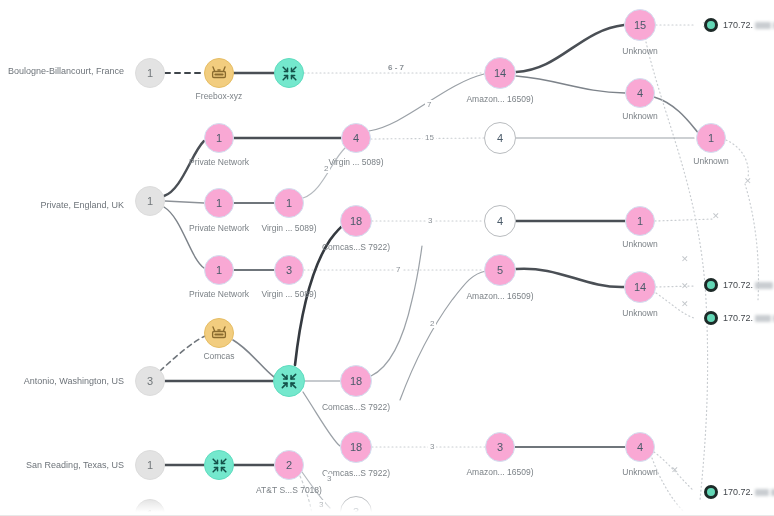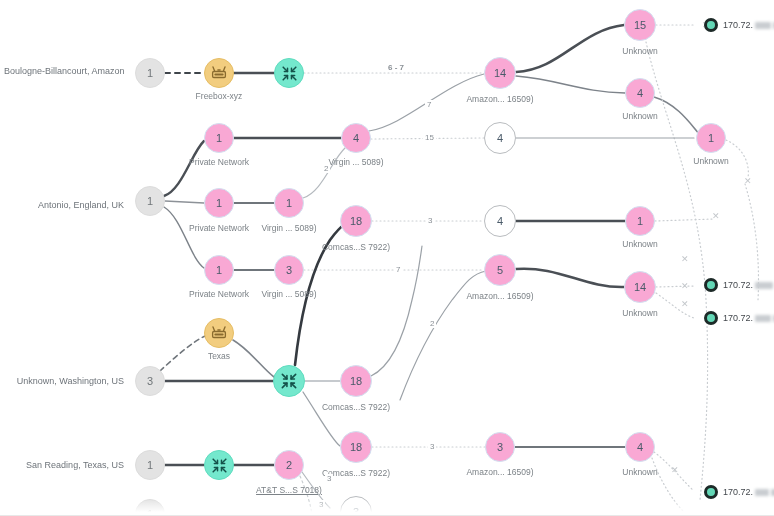--- a/index.html
+++ b/index.html
@@ -115,23 +115,23 @@
 
       <path d="M165,465 L204,465" stroke="#4a4f55" stroke-width="2.4"></path>
       <path d="M234,465 L274,465" stroke="#4a4f55" stroke-width="2.4"></path>
       <path d="M302,472 C312,486 320,498 330,508" stroke="#b4b9be" stroke-width="1.2"></path>
       <path d="M300,476 C306,490 310,502 312,514" stroke="#c9cdd1" stroke-width="1.2" stroke-dasharray="2,3"></path>
 
       <path d="M745,184 C756,220 760,260 758,300" stroke="#c9cdd1" stroke-width="1.2" stroke-dasharray="1,3"></path>
     </g>
   </svg>
 
-  <div class="rowlabel" style="left:4px;top:66px;width:120px;">Boulogne-Billancourt, Amazon</div>
-  <div class="rowlabel" style="left:4px;top:200px;width:120px;">Antonio, England, UK</div>
-  <div class="rowlabel" style="left:4px;top:376px;width:120px;">Unknown, Washington, US</div>
+  <div class="rowlabel" style="left:4px;top:66px;width:120px;">Boulogne-Billancourt, France</div>
+  <div class="rowlabel" style="left:4px;top:200px;width:120px;">Private, England, UK</div>
+  <div class="rowlabel" style="left:4px;top:376px;width:120px;">Antonio, Washington, US</div>
   <div class="rowlabel" style="left:4px;top:460px;width:120px;">San Reading, Texas, US</div>
 
   <div class="node n-grey" style="left:135px;top:58px;width:30px;height:30px;">
     <span class="num">1</span>
   </div>
 
   <div class="node n-router" style="left:204px;top:58px;width:30px;height:30px;">
     <svg width="18" height="18" viewBox="0 0 24 24" fill="none" stroke="#8a6b2e" stroke-width="1.8" stroke-linecap="round">
       <path d="M6 9 L4 4"></path>
         <path d="M18 9 L20 4"></path>
@@ -243,21 +243,21 @@
 
   <div class="node n-router" style="left:204px;top:318px;width:30px;height:30px;">
     <svg width="18" height="18" viewBox="0 0 24 24" fill="none" stroke="#8a6b2e" stroke-width="1.8" stroke-linecap="round">
       <path d="M6 9 L4 4"></path>
         <path d="M18 9 L20 4"></path>
         <path d="M10.5 8 L13.5 8"></path>
       <rect x="3.5" y="10" width="17" height="8" rx="1.6" fill="none" stroke="#8a6b2e"></rect>
       <path d="M7 14 L17 14" stroke-width="2.4"></path>
     </svg>
   </div>
-  <div class="nlabel" style="left:169px;top:352px;width:100px;">Texas</div>
+  <div class="nlabel" style="left:169px;top:352px;width:100px;">Comcas</div>
 
   <div class="node n-gateway" style="left:273px;top:365px;width:32px;height:32px;">
     <svg width="20" height="20" viewBox="0 0 24 24" fill="none" stroke="#14524a" stroke-width="1.9" stroke-linecap="round" stroke-linejoin="round">
       <path d="M4 4 L9.5 9.5"></path>
         <path d="M9.5 5.5 L9.5 9.5 L5.5 9.5"></path>
       <path d="M20 4 L14.5 9.5"></path>
         <path d="M14.5 5.5 L14.5 9.5 L18.5 9.5"></path>
       <path d="M4 20 L9.5 14.5"></path>
         <path d="M5.5 14.5 L9.5 14.5 L9.5 18.5"></path>
       <path d="M20 20 L14.5 14.5"></path>
@@ -288,21 +288,21 @@
       <path d="M4 20 L9.5 14.5"></path>
         <path d="M5.5 14.5 L9.5 14.5 L9.5 18.5"></path>
       <path d="M20 20 L14.5 14.5"></path>
         <path d="M14.5 18.5 L14.5 14.5 L18.5 14.5"></path>
     </svg>
   </div>
 
   <div class="node n-blue" style="left:274px;top:450px;width:30px;height:30px;">
     <span class="num">2</span>
   </div>
-  <div class="nlabel" style="left:239px;top:486px;width:100px;text-decoration:underline;">AT&amp;T S...S 7018)</div>
+  <div class="nlabel" style="left:239px;top:486px;width:100px;">AT&amp;T S...S 7018)</div>
 
   <div class="node n-blue" style="left:485px;top:432px;width:30px;height:30px;">
     <span class="num">3</span>
   </div>
   <div class="nlabel" style="left:450px;top:468px;width:100px;">Amazon... 16509)</div>
 
   <div class="node n-blue" style="left:625px;top:432px;width:30px;height:30px;">
     <span class="num">4</span>
   </div>
   <div class="nlabel" style="left:590px;top:468px;width:100px;">Unknown</div>

